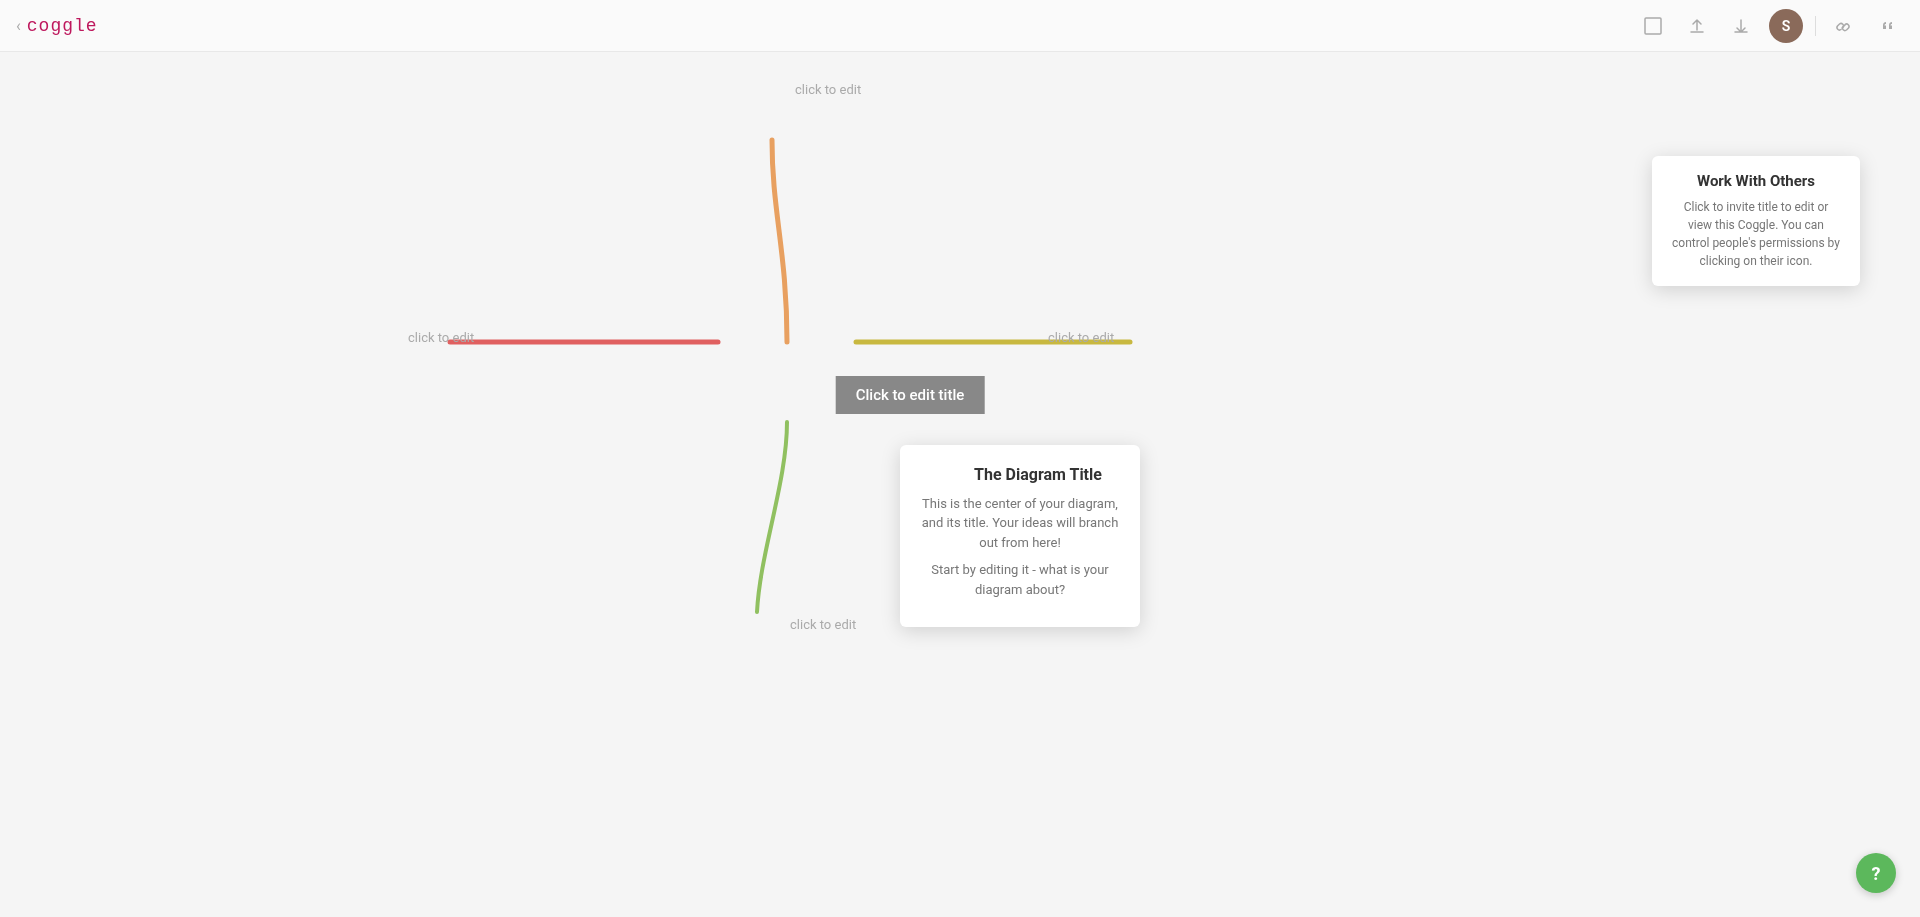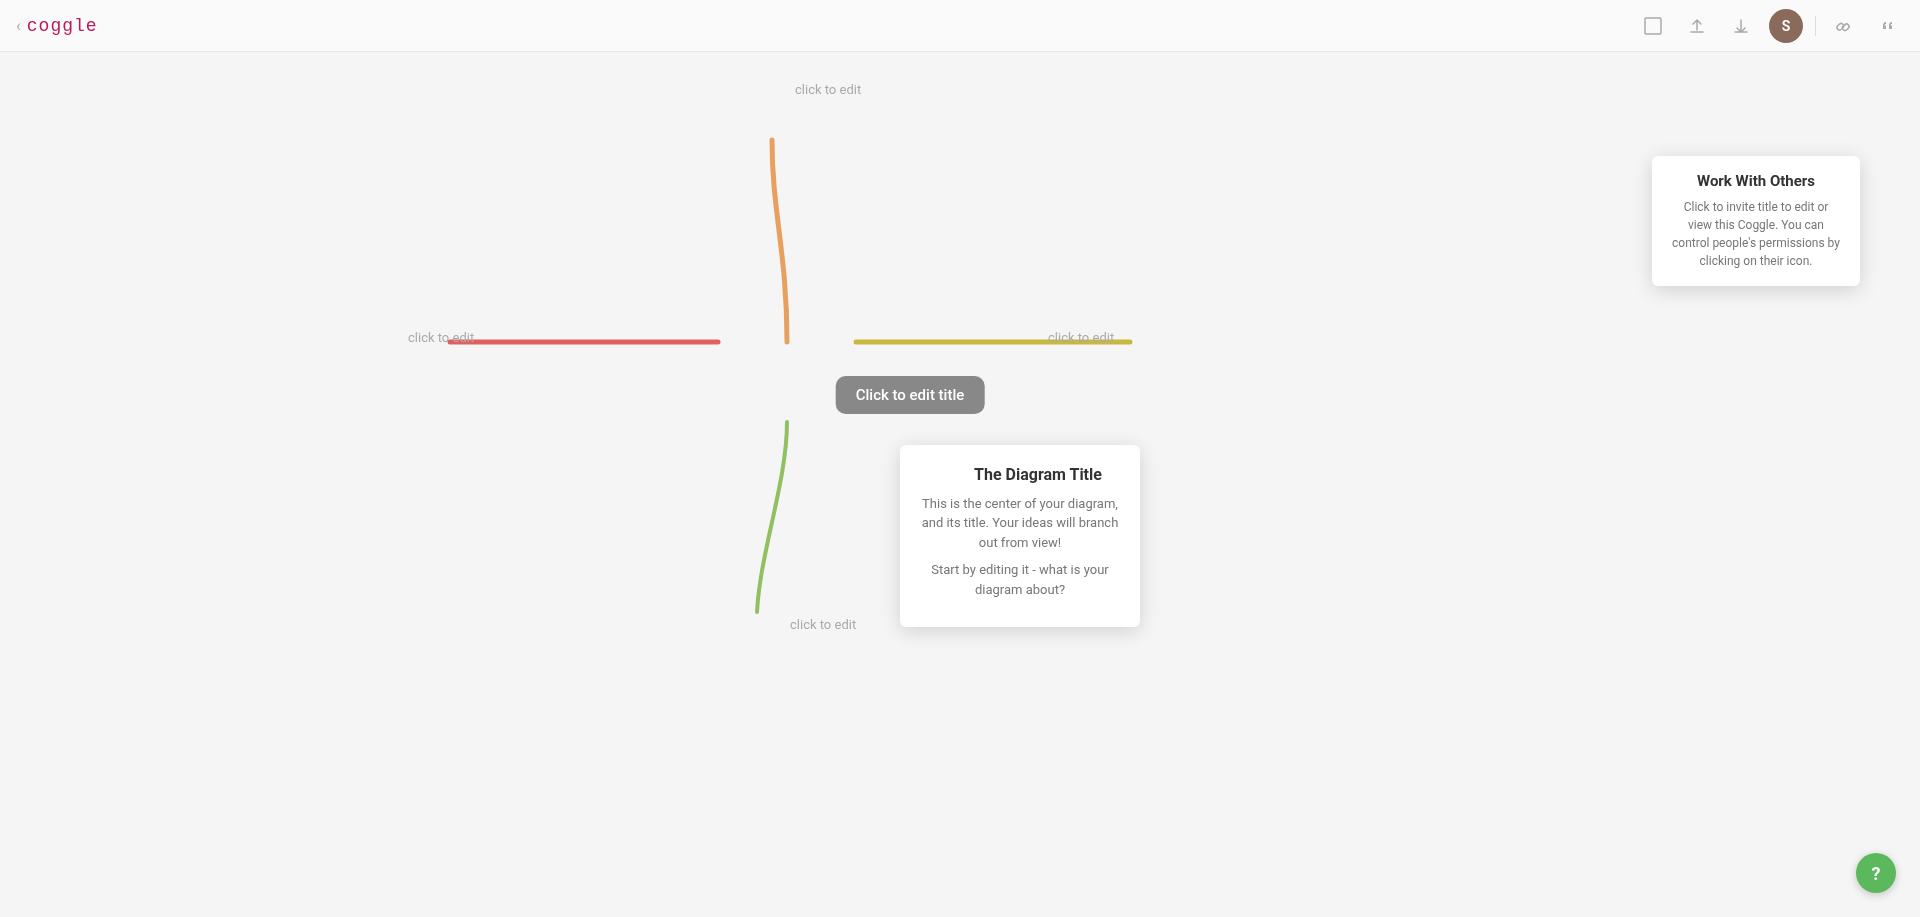--- a/index.html
+++ b/index.html
@@ -103,21 +103,21 @@
 
     
     .center-node {
       position: absolute;
       top: 50%;
       left: 50%;
       transform: translate(-50%, -50%);
       background: #888;
       color: white;
       padding: 10px 20px;
-      border-radius: 10px;
+      border-radius: 0;
       font-size: 15px;
       font-weight: 500;
       cursor: pointer;
       white-space: nowrap;
       z-index: 10;
     }
 
     
     .branch-label {
       position: absolute;
@@ -276,21 +276,21 @@
   <div class="branch-label" style="top: 565px; left: 790px;">
     <span>click to edit</span>
   </div>
 
   <div class="center-node" style="top: calc(50% - 90px); left: calc(50% - 50px);">
     <span>Click to edit title</span>
   </div>
 
   <div class="tooltip-popup" style="top: calc(50% - 40px); left: calc(50% - 60px);">
     <h3>The Diagram Title</h3>
-    <p>This is the center of your diagram, and its title. Your ideas will branch out from view!</p>
+    <p>This is the center of your diagram, and its title. Your ideas will branch out from here!</p>
     <p>Start by editing it - what is your diagram about?</p>
   </div>
 
   <div class="collaborate-popup">
     <h3>Work With Others</h3>
     <p>Click to invite title to edit or view this Coggle. You can control people's permissions by clicking on their icon.</p>
   </div>
 
 </div>
 

